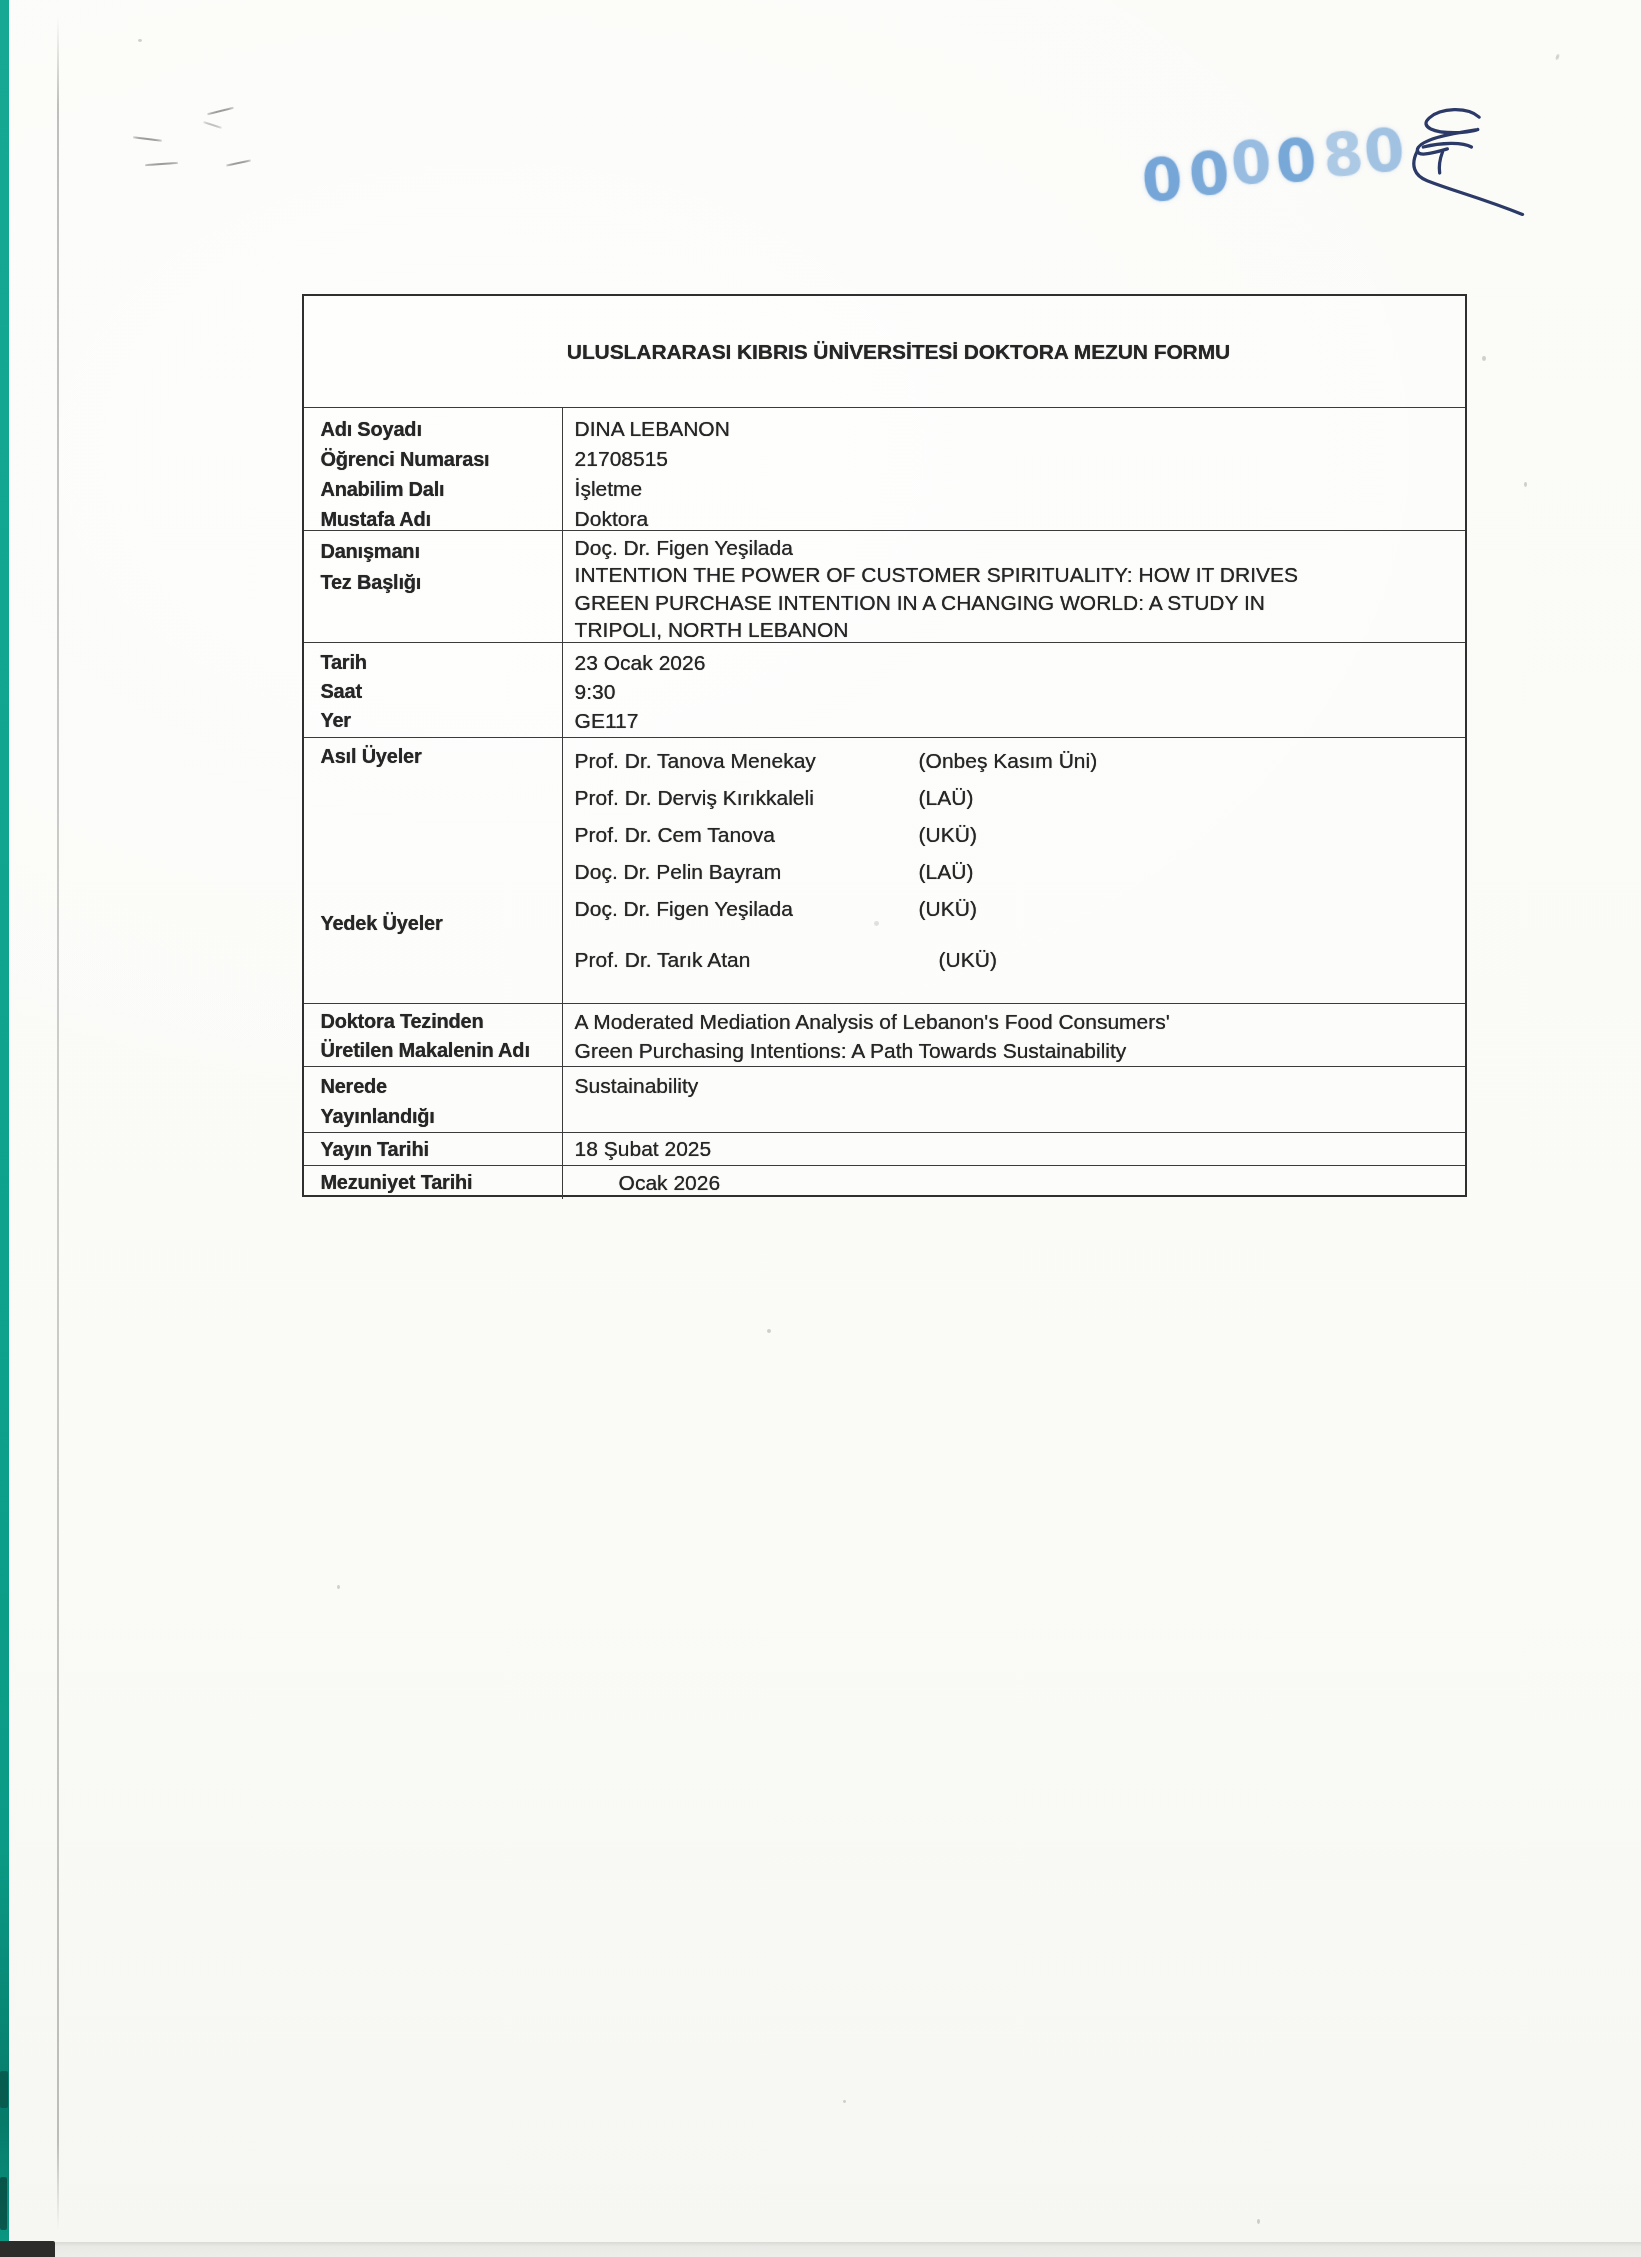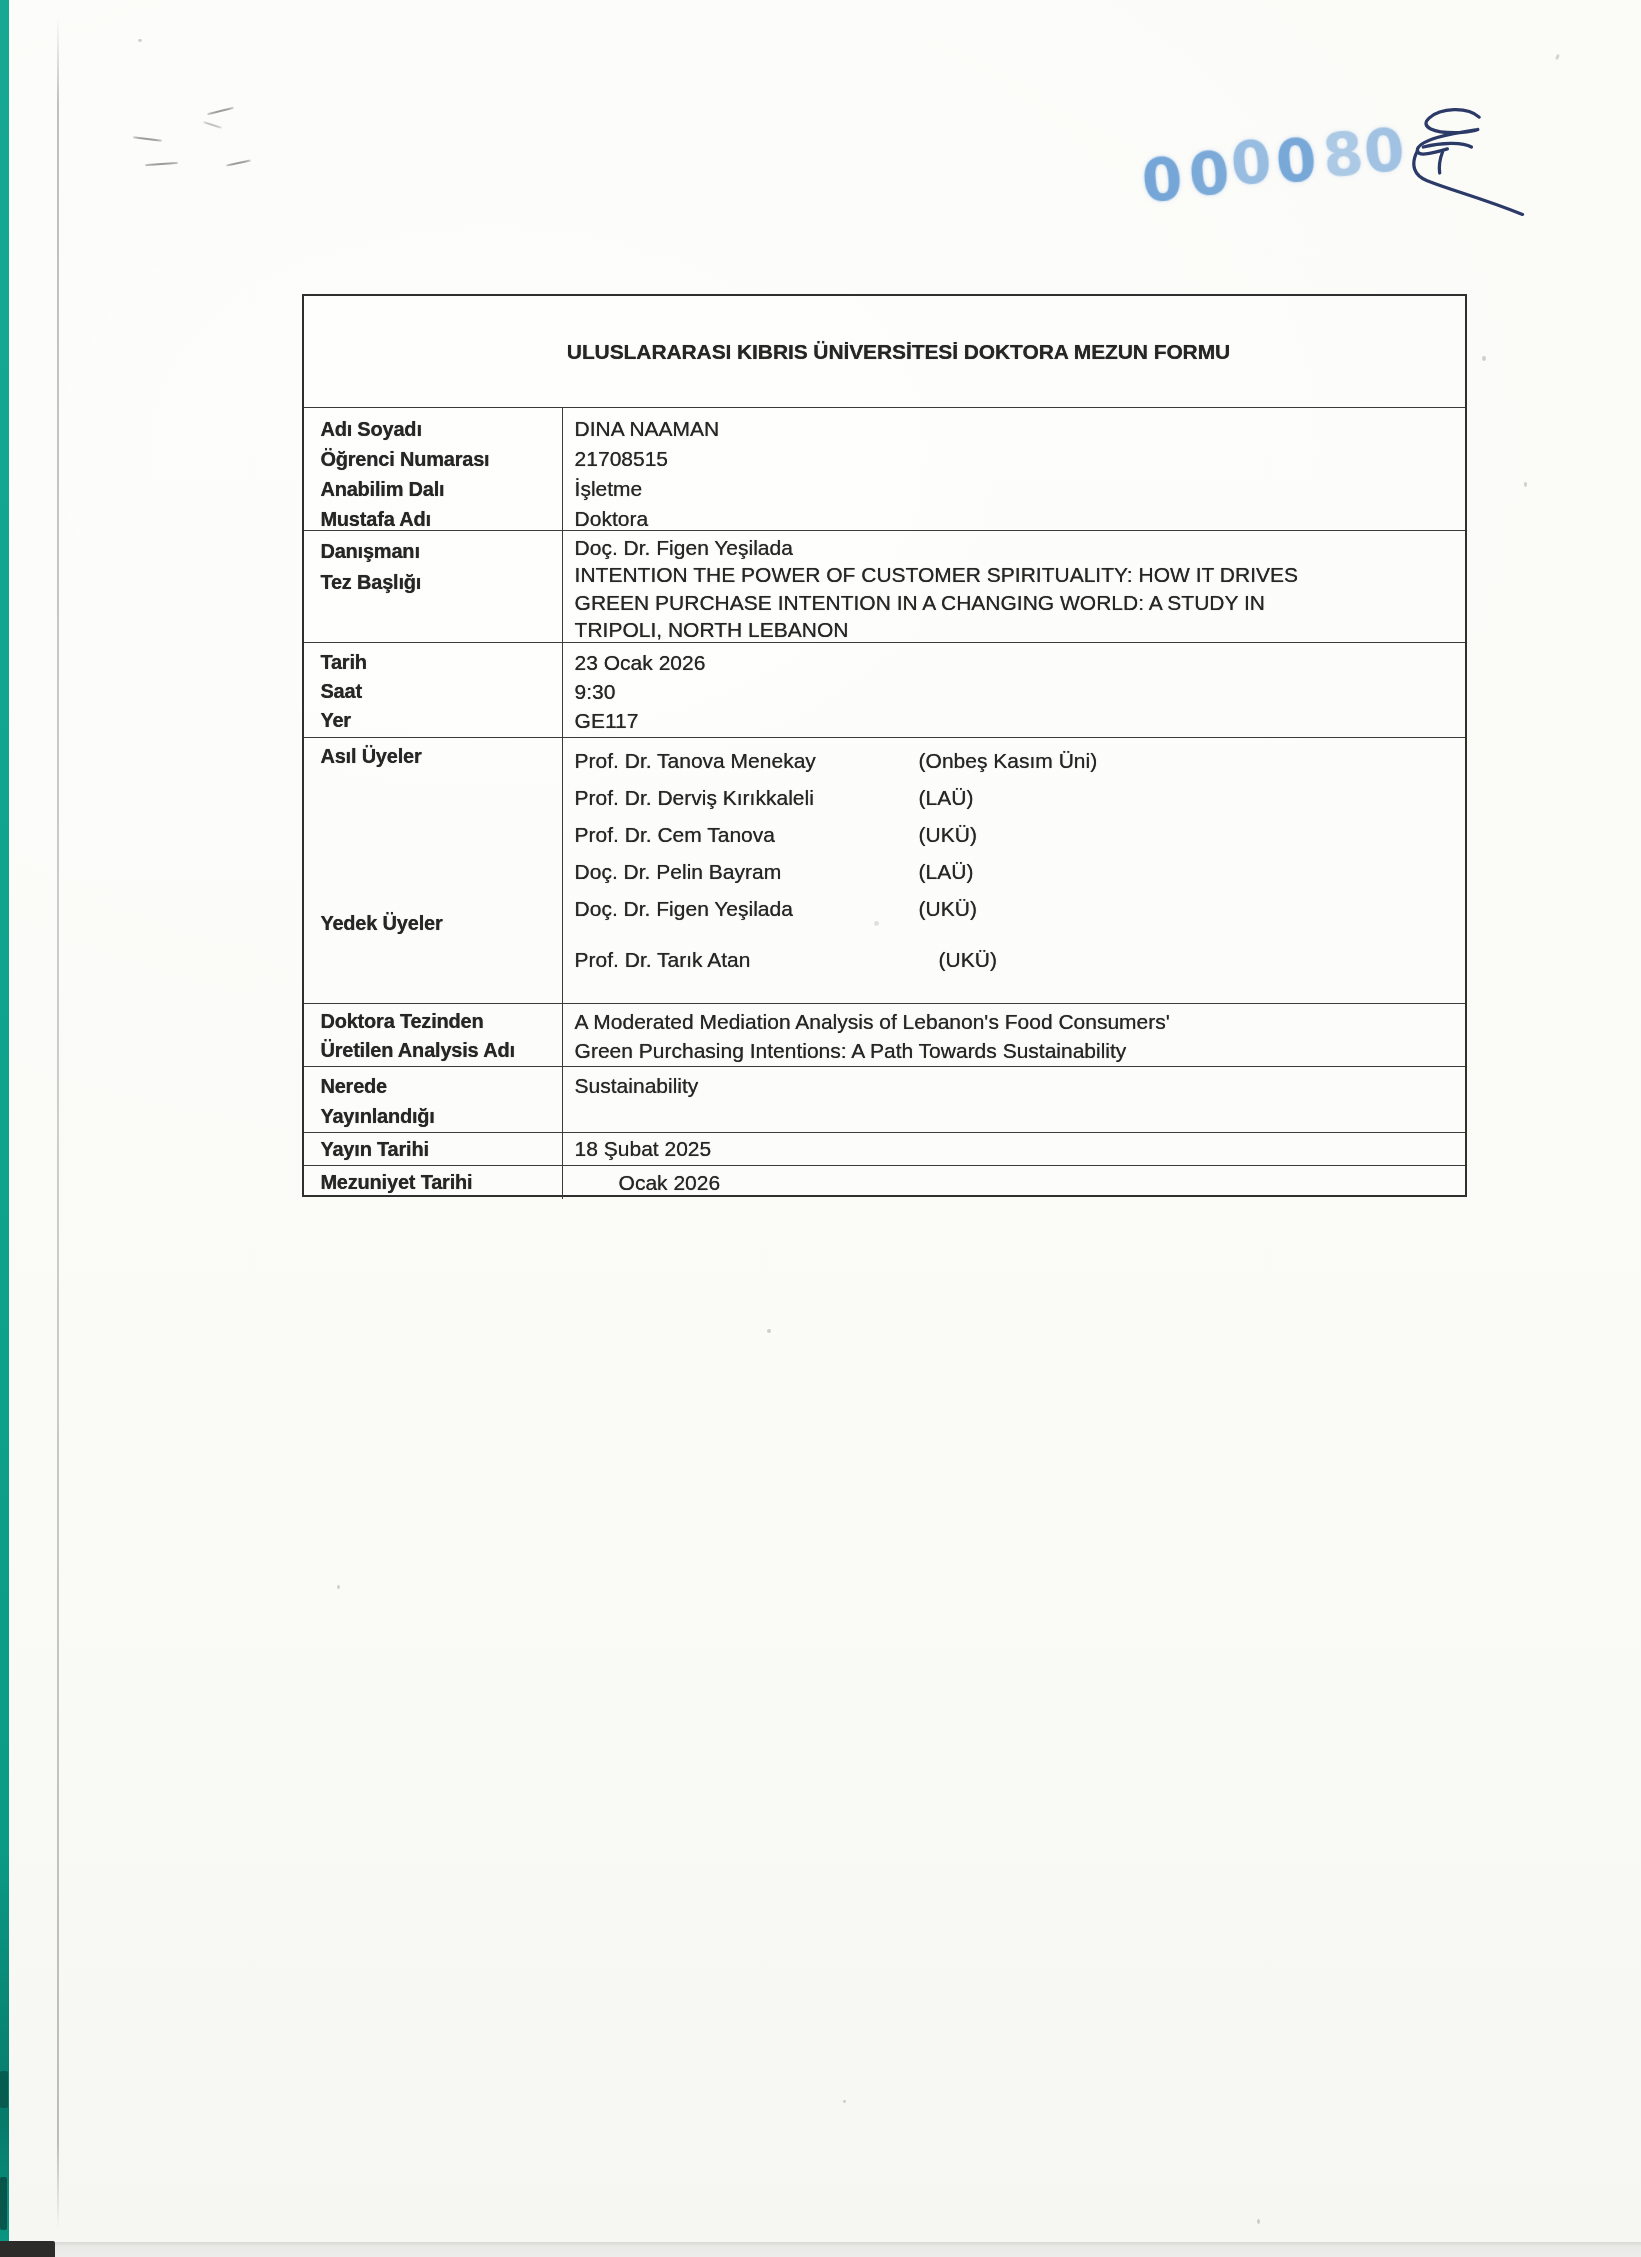--- a/index.html
+++ b/index.html
@@ -136,21 +136,21 @@
     </div>
 
     <div class="trow" style="height:123px;">
       <div class="lcell lh31 scan-text" style="padding-top:5.8px;">
         <div>Adı Soyadı</div>
         <div>Öğrenci Numarası</div>
         <div>Anabilim Dalı</div>
         <div>Mustafa Adı</div>
       </div>
       <div class="vcell lh31 scan-text" style="padding-top:5.8px;">
-        <div>DINA NAAMAN</div>
+        <div>DINA LEBANON</div>
         <div>21708515</div>
         <div>İşletme</div>
         <div>Doktora</div>
       </div>
     </div>
 
     <div class="trow" style="height:112px;">
       <div class="lcell lh285 scan-text" style="padding-top:4.8px;line-height:31px;">
         <div>Danışmanı</div>
         <div>Tez Başlığı</div>
@@ -205,21 +205,21 @@
         <div class="member-line sub-member" style="width:calc(100% - 21px);">
           <span class="member-name">Prof. Dr. Tarık Atan</span>
           <span>(UKÜ)</span>
         </div>
       </div>
     </div>
 
     <div class="trow" style="height:63px;">
       <div class="lcell lh30 scan-text" style="padding-top:2.9px;">
         <div>Doktora Tezinden</div>
-        <div>Üretilen Analysis Adı</div>
+        <div>Üretilen Makalenin Adı</div>
       </div>
       <div class="vcell lh30 scan-text" style="padding-top:2.9px;">
         <div>A Moderated Mediation Analysis of Lebanon's Food Consumers'</div>
         <div>Green Purchasing Intentions: A Path Towards Sustainability</div>
       </div>
     </div>
 
     <div class="trow" style="height:66px;">
       <div class="lcell scan-text" style="padding-top:3.9px;line-height:30px;">
         <div>Nerede</div>

